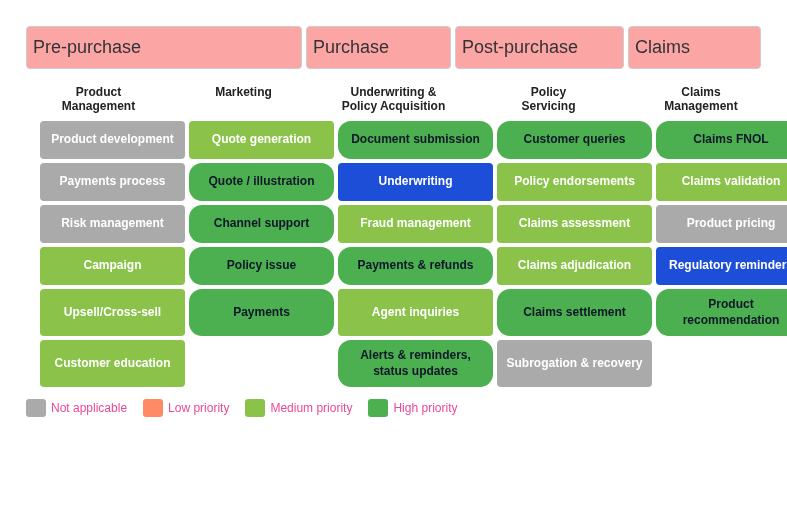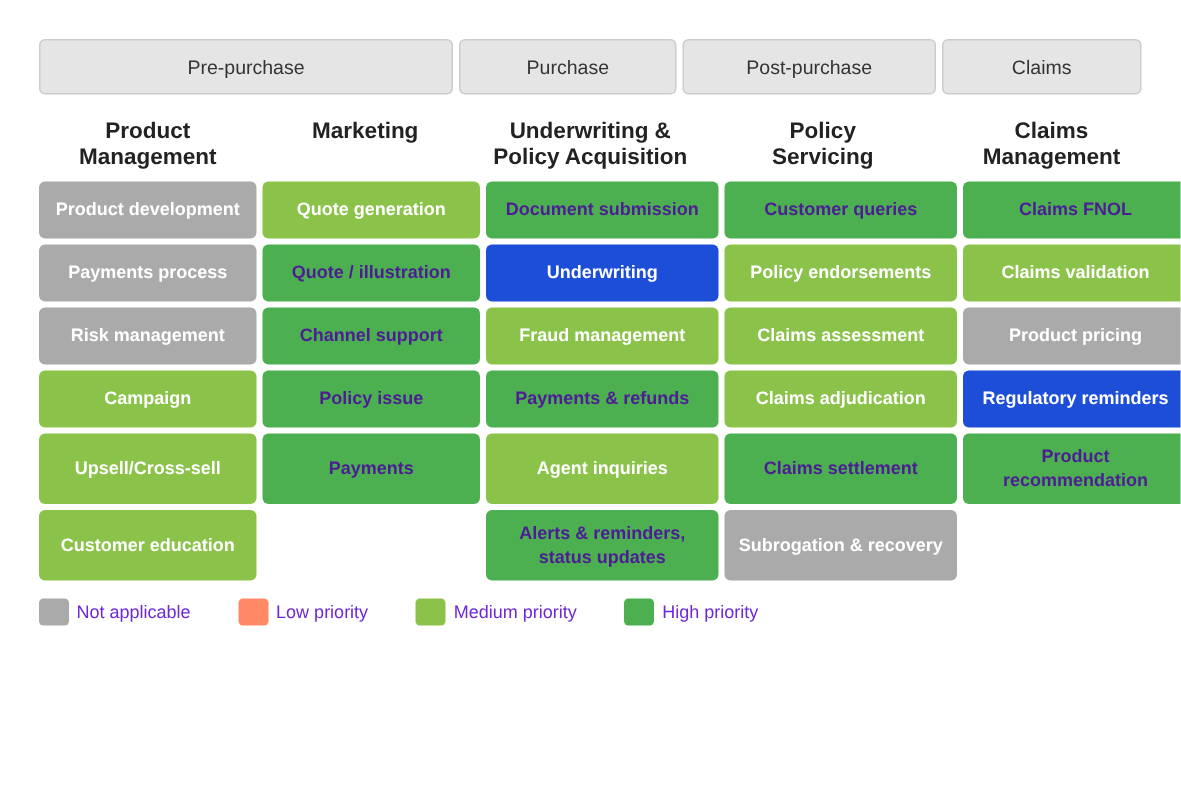--- a/index.html
+++ b/index.html
@@ -20,79 +20,79 @@
     
     .phase-tabs {
       display: flex;
       margin-bottom: 16px;
       gap: 4px;
     }
     .phase-tab {
       border: 1px solid #ccc;
       border-radius: 4px;
       padding: 10px 6px;
-      text-align: center;
-      font-size: 13px;
+      font-size: 18px;
       color: #333;
-      background: #e5e5e5;
+      background: #fca5a5;
     }
     .phase-tab.pre-purchase { flex: 2.2; }
     .phase-tab.purchase { flex: 1.1; }
     .phase-tab.post-purchase { flex: 1.3; }
     .phase-tab.claims { flex: 1; }
 
     
     .col-headers {
       display: grid;
       grid-template-columns: 145px 145px 155px 155px 150px;
       margin-bottom: 8px;
     }
     .col-header {
       text-align: center;
       font-weight: bold;
-      font-size: 15px;
+      font-size: 12px;
       color: #222;
       padding: 0 4px;
     }
 
     
     .grid {
       display: grid;
       grid-template-columns: 145px 145px 155px 155px 150px;
       gap: 4px;
+      margin-left: 14px;
     }
 
     .cell {
       border-radius: 4px;
       padding: 8px 6px;
       text-align: center;
       font-size: 12px;
       font-weight: 600;
       color: #fff;
       display: flex;
       align-items: center;
       justify-content: center;
       min-height: 38px;
       line-height: 1.3;
     }
 
     .cell.gray { background: #aaa; color: #fff; }
     .cell.light-green { background: #8bc34a; color: #fff; }
-    .cell.green { background: #4caf50; color: #4c1d95; }
+    .cell.green { background: #4caf50; color: #0f172a; border-radius: 13px; }
     .cell.orange { background: #1d4ed8; color: #fff; }
     .cell.empty { background: transparent; }
 
     
     .legend {
       display: flex;
       align-items: center;
-      gap: 32px;
+      gap: 16px;
       margin-top: 12px;
       font-size: 12px;
-      color: #6d28d9;
+      color: #ec4899;
     }
     .legend-item {
       display: flex;
       align-items: center;
       gap: 5px;
     }
     .legend-box {
       width: 20px;
       height: 18px;
       border-radius: 3px;

